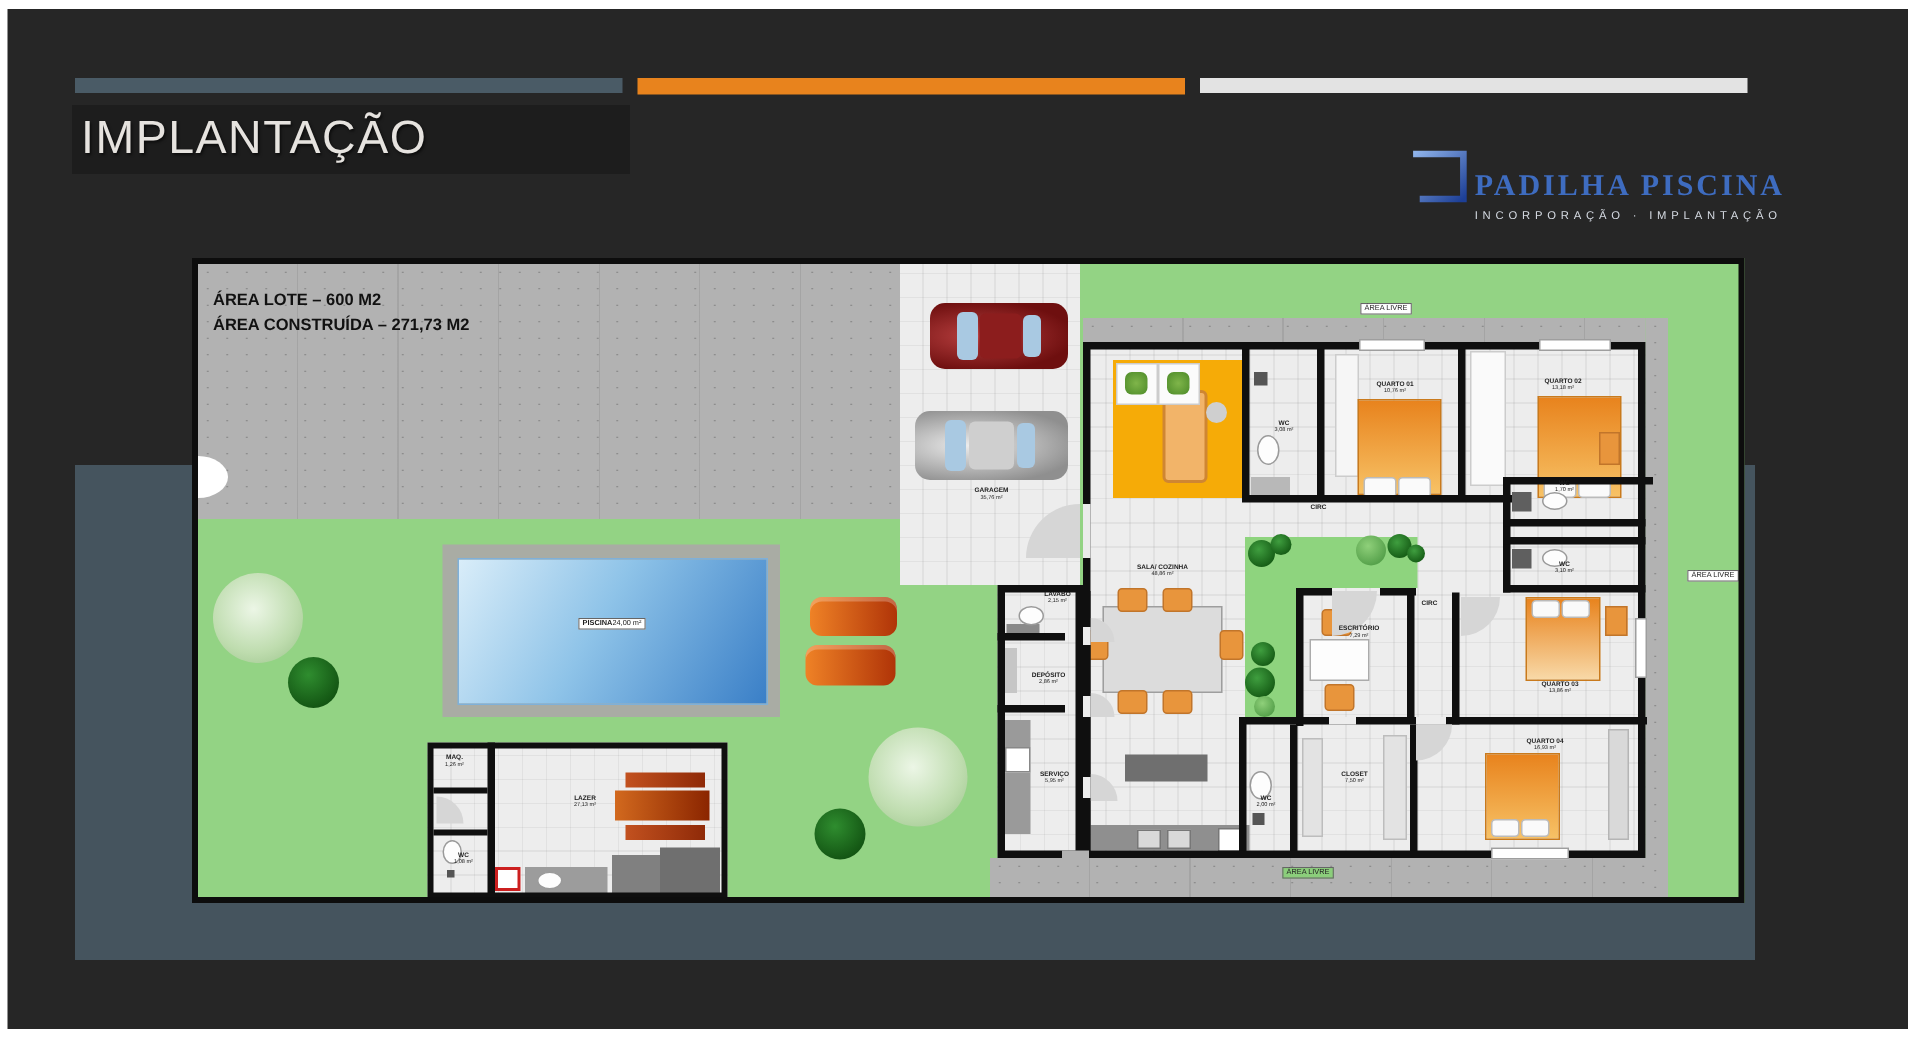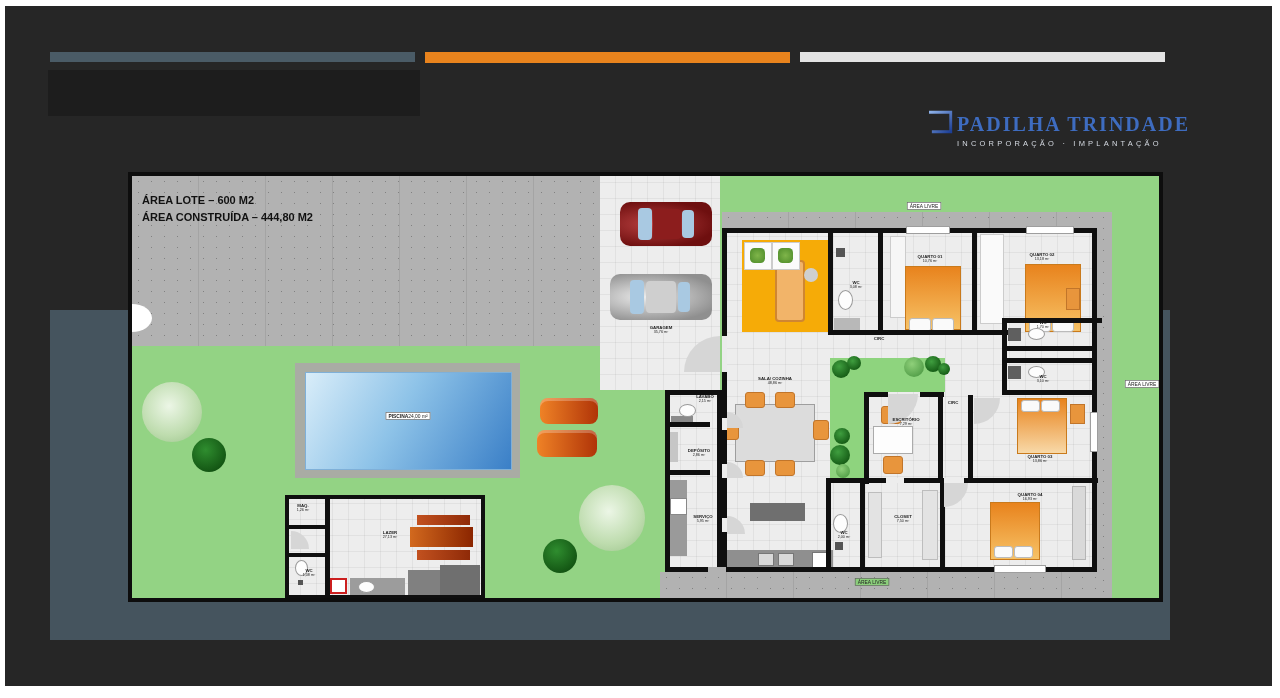--- a/index.html
+++ b/index.html
@@ -63,54 +63,55 @@
 <body>
 
 <div id="stage">
  <div id="slide" class="abs">
 
   <div class="abs bar" style="left:45px;width:365px;background:#4a5b66;"></div>
   <div class="abs bar" style="left:420px;width:365px;height:11px;background:#e8831d;"></div>
   <div class="abs bar" style="left:795px;width:365px;background:#e3e3e3;"></div>
 
   <div id="title-bg" class="abs"></div>
+  <div id="title" class="abs">IMPLANTAÇÃO</div>
 
   <div id="logo" class="abs">
     <svg width="84" height="72" viewBox="0 0 84 72">
       <defs>
         <linearGradient id="lg" x1="0" y1="0" x2="1" y2="1">
           <stop offset="0" stop-color="#8fb3ea"></stop>
               <stop offset="1" stop-color="#1d3f96"></stop>
         </linearGradient>
       </defs>
       <path d="M4 13 H54" stroke="url(#lg)" stroke-width="8" fill="none"></path>
       <path d="M27 13 V68" stroke="url(#lg)" stroke-width="7" fill="none"></path>
       <path d="M42 5 H80 V39 H47" stroke="url(#lg)" stroke-width="5" fill="none"></path>
       <path d="M45 5 V56" stroke="url(#lg)" stroke-width="5" fill="none"></path>
     </svg>
     <div id="logo-text">
-      <div id="logo-name">PADILHA TRINDADE</div>
+      <div id="logo-name">PADILHA PISCINA</div>
       <div id="logo-tag">INCORPORAÇÃO · IMPLANTAÇÃO</div>
     </div>
   </div>
 
   <div id="panel" class="abs"></div>
 
   <div id="plan" class="abs">
 
     <div class="abs concrete" style="left:4px;top:4px;width:468px;height:170px;"></div>
     <div class="abs" style="left:4px;top:132px;width:20px;height:28px;background:#fff;border-radius:0 100% 100% 0/0 50% 50% 0;z-index:7;"></div>
     <div class="abs floor" style="left:472px;top:4px;width:120px;height:214px;"></div>
     <div class="abs concrete" style="left:594px;top:40px;width:375px;height:16px;"></div>
     <div class="abs concrete" style="left:969px;top:40px;width:15px;height:386px;"></div>
     <div class="abs concrete" style="left:532px;top:400px;width:440px;height:26px;"></div>
 
     <div class="abs" style="left:14px;top:20px;z-index:30;font-size:11px;font-weight:700;color:#111;line-height:1.5;">
       <div>ÁREA LOTE – 600 M2</div>
-      <div>ÁREA CONSTRUÍDA – 444,80 M2</div>
+      <div>ÁREA CONSTRUÍDA – 271,73 M2</div>
     </div>
 
     <div class="car" style="left:492px;top:30px;width:92px;height:44px;background:radial-gradient(ellipse at 35% 50%,#b94040,#6e0f0f 75%);">
       <div class="winshield" style="left:18px;top:6px;width:14px;height:32px;"></div>
       <div class="winshield" style="left:62px;top:8px;width:12px;height:28px;"></div>
       <div class="abs" style="left:33px;top:7px;width:28px;height:30px;background:#8c1d1d;border-radius:4px;"></div>
     </div>
     <div class="car" style="left:482px;top:102px;width:102px;height:46px;background:radial-gradient(ellipse at 35% 50%,#ececec,#8f8f8f 80%);">
       <div class="winshield" style="left:20px;top:6px;width:14px;height:34px;"></div>
       <div class="winshield" style="left:68px;top:8px;width:12px;height:30px;"></div>

